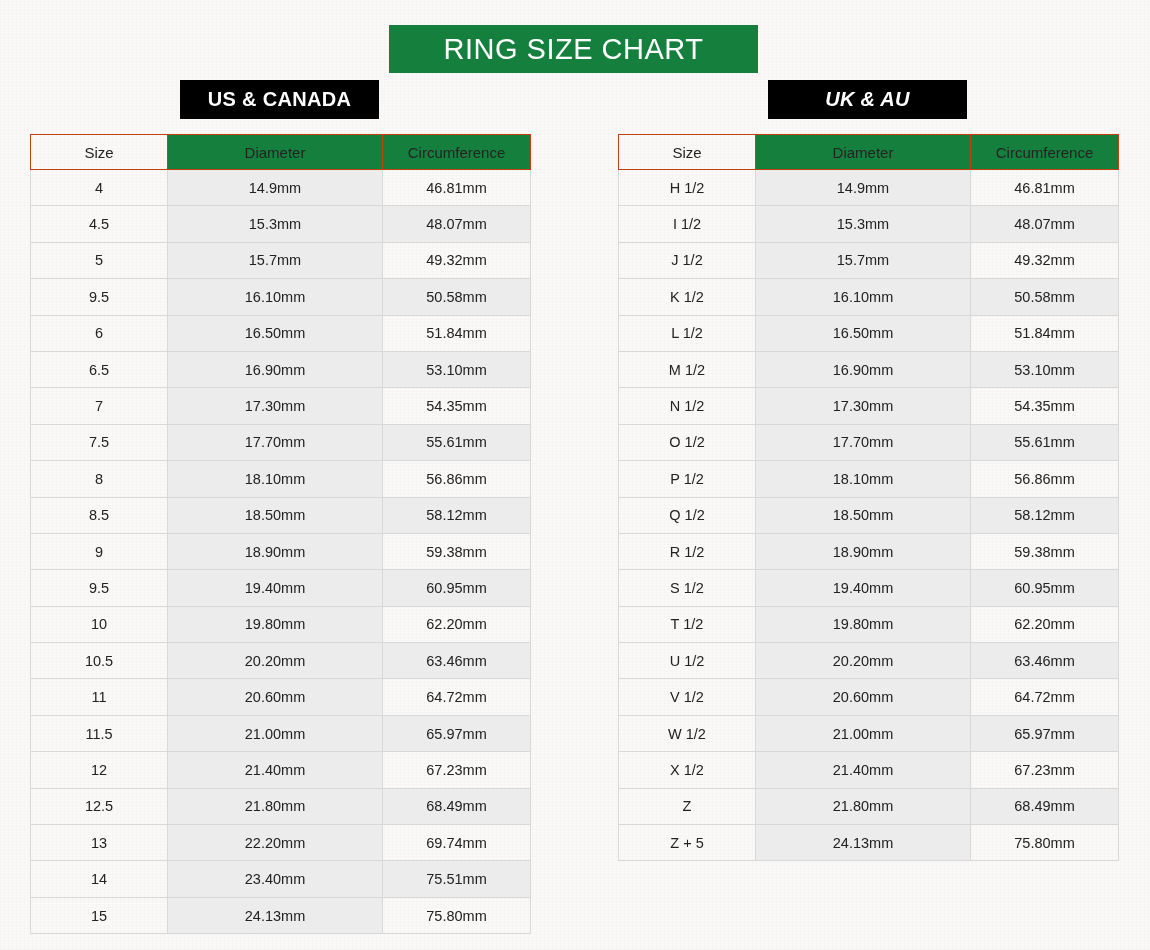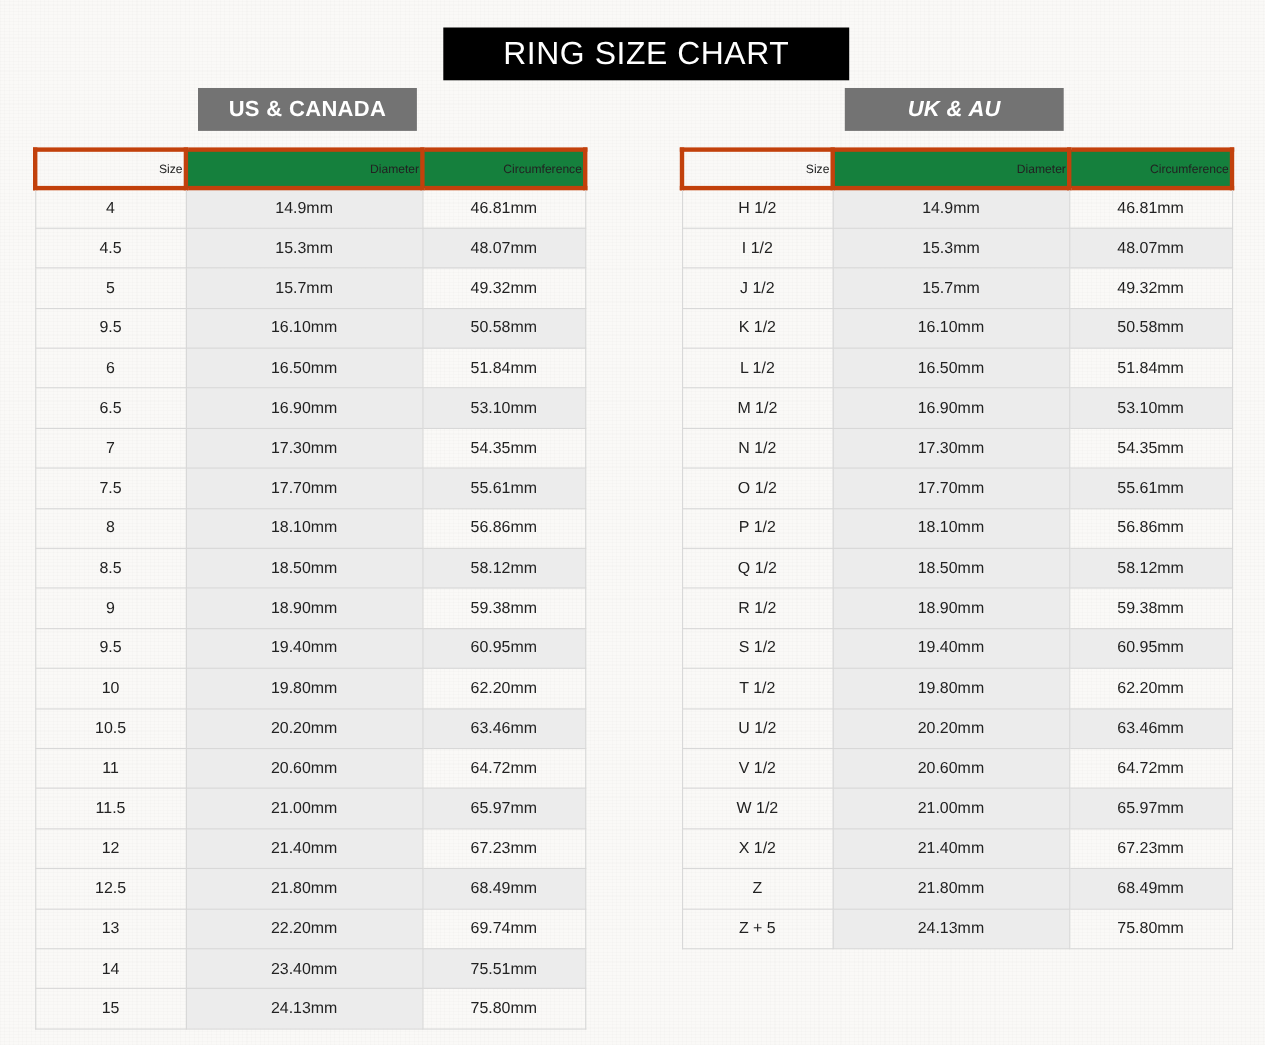--- a/index.html
+++ b/index.html
@@ -30,24 +30,24 @@
   .page {
     position: relative;
     z-index: 1;
     width: 1150px;
     height: 950px;
   }
 
   .main-title {
     position: absolute;
     top: 25px;
-    left: 403px;
+    left: 389px;
     width: 369px;
     height: 48px;
-    background: #000000;
+    background: #15803d;
     color: #ffffff;
     font-size: 29px;
     letter-spacing: 0.5px;
     display: flex;
     align-items: center;
     justify-content: center;
     font-weight: 400;
   }
 
   .section {
@@ -56,21 +56,21 @@
     width: 510px;
     height: 950px;
   }
   .section-left { left: 30px; }
   .section-right { left: 618px; }
 
   .section-header {
     position: absolute;
     top: 80px;
     height: 39px;
-    background: #737373;
+    background: #000000;
     color: #ffffff;
     font-size: 20px;
     font-weight: bold;
     letter-spacing: 0.3px;
     display: flex;
     align-items: center;
     justify-content: center;
   }
   .section-left .section-header {
     left: 150px;
@@ -89,26 +89,26 @@
     width: 500px;
     border-collapse: collapse;
     table-layout: fixed;
   }
   table.size-table col.c-size { width: 137px; }
   table.size-table col.c-dia { width: 215px; }
   table.size-table col.c-circ { width: 148px; }
 
   table.size-table th {
     font-weight: 400;
-    font-size: 11px;
+    font-size: 15px;
     color: #222;
     height: 35px;
-    border: 4px solid #c2410c;
+    border: 1px solid #c2410c;
     background: transparent;
-    text-align: right;
+    text-align: center;
     vertical-align: middle;
   }
   table.size-table th.shaded { background: #15803d; }
 
   table.size-table td {
     font-size: 14.5px;
     color: #222;
     height: 36.4px;
     border: 1px solid #d8d8d8;
     text-align: center;

